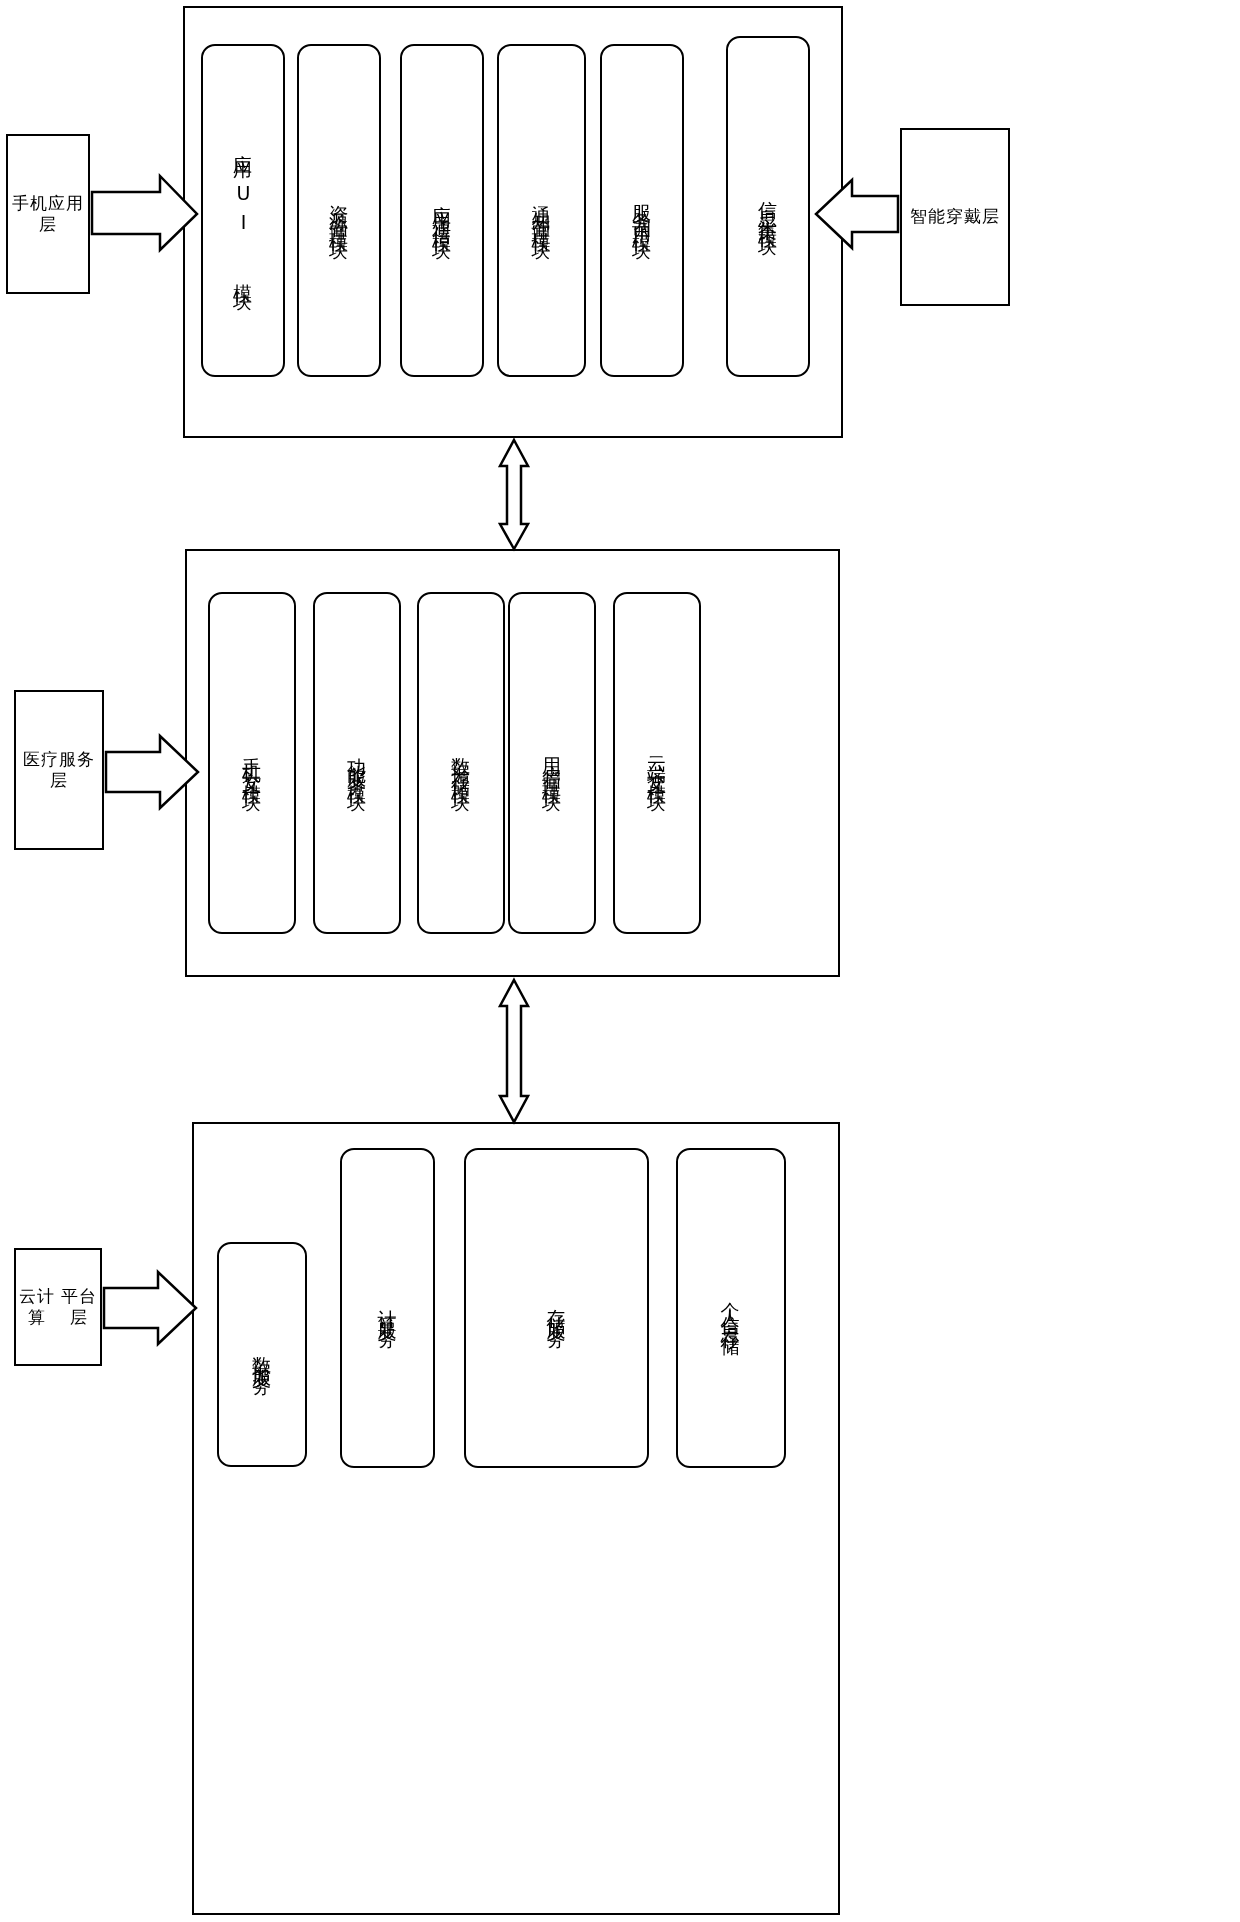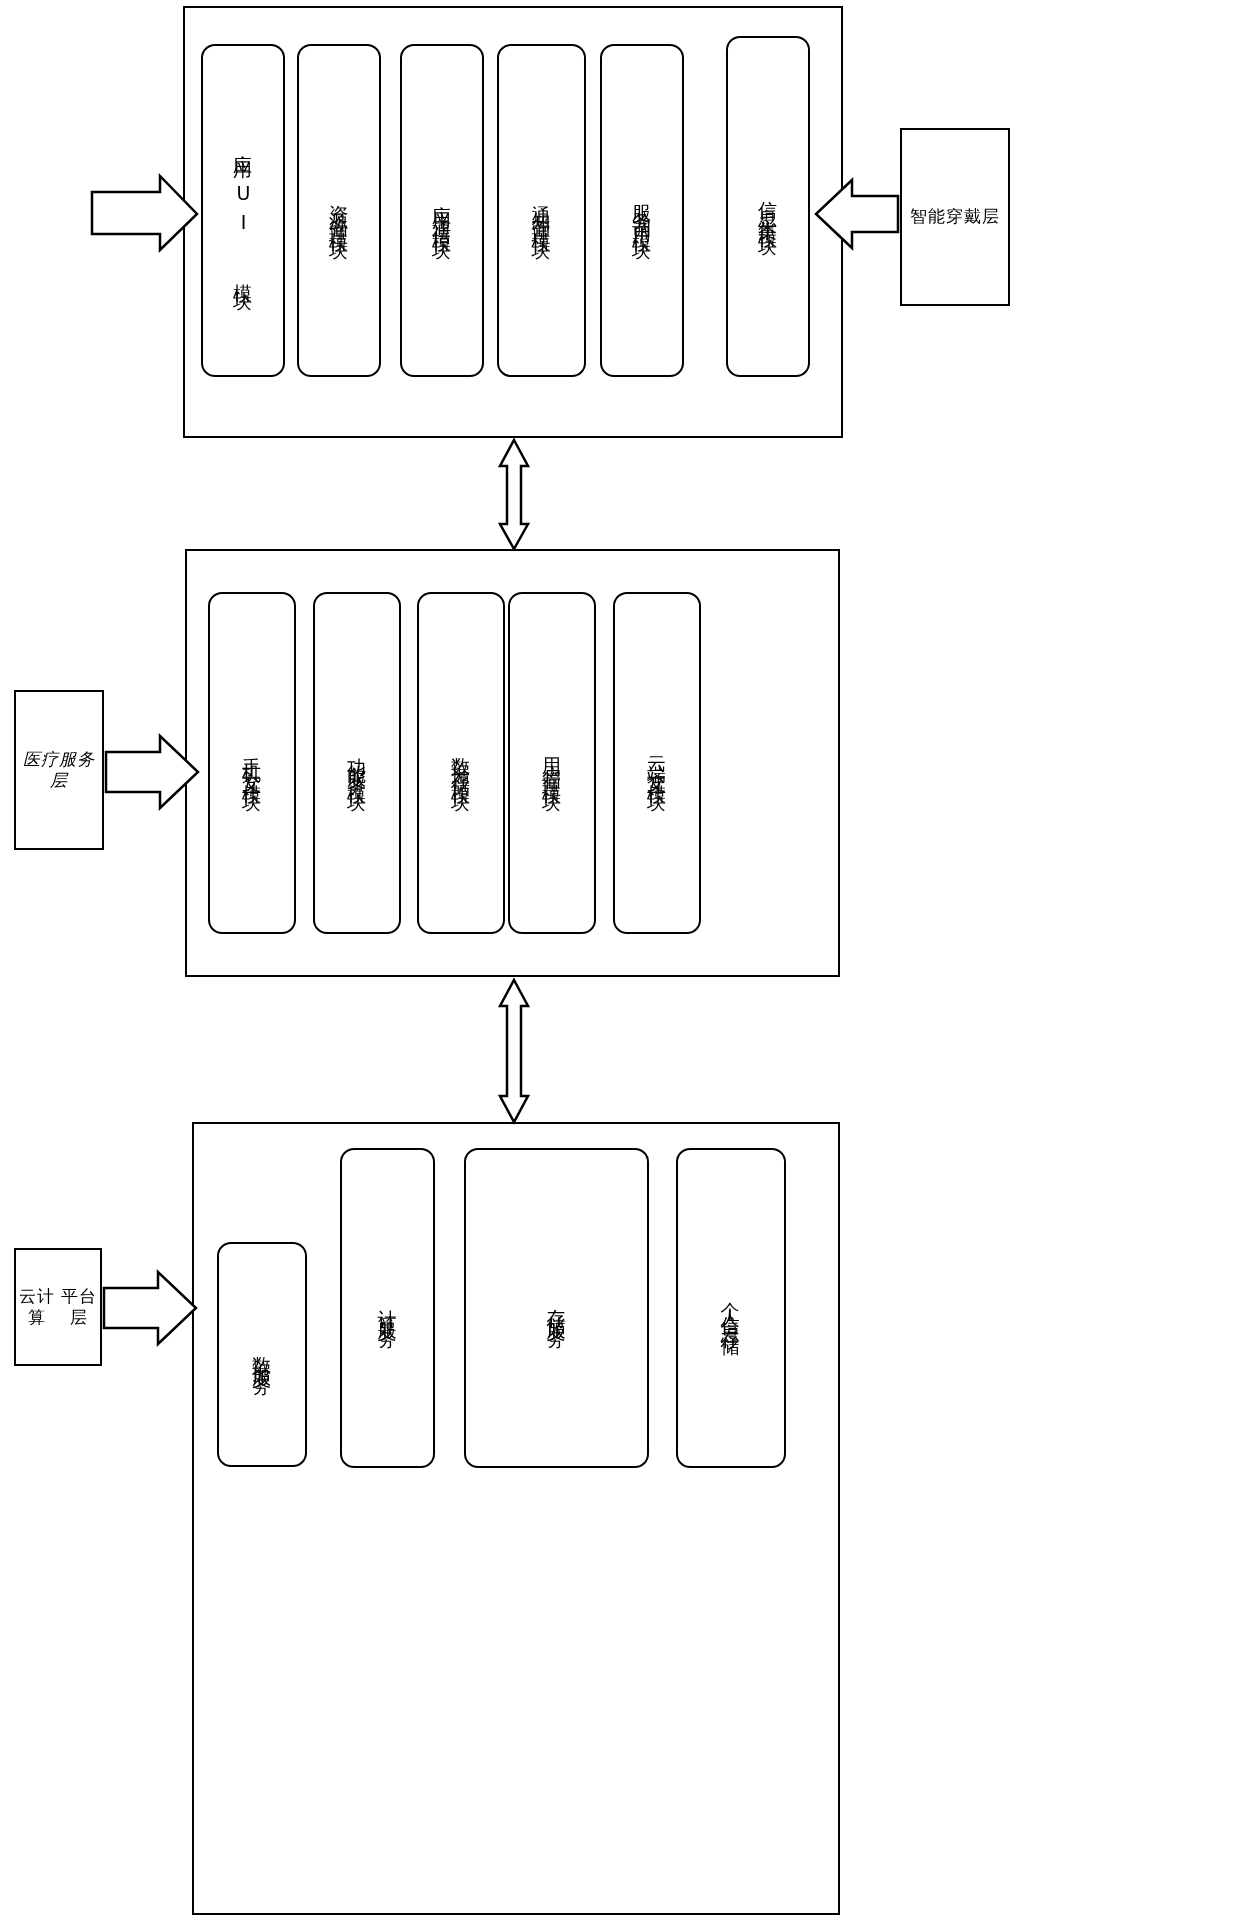--- a/index.html
+++ b/index.html
@@ -63,20 +63,23 @@
   </div>
 
   <div class="module" style="left:600px;top:44px;width:84px;height:333px;">
     <span class="vtxt">服务调用模块</span>
   </div>
 
   <div class="module" style="left:726px;top:36px;width:84px;height:341px;">
     <span class="vtxt">信息采集模块</span>
   </div>
 
+  <div class="side-box" style="left:6px;top:134px;width:84px;height:160px;">
+    <span class="lbl">手机应用层</span>
+  </div>
 
   <div class="side-box" style="left:900px;top:128px;width:110px;height:178px;">
     <span class="lbl">智能穿戴层</span>
   </div>
 
   <div class="layer-box" style="left:185px;top:549px;width:655px;height:428px;"></div>
 
   <div class="module" style="left:208px;top:592px;width:88px;height:342px;">
     <span class="vtxt">手机交互模块</span>
   </div>
@@ -90,21 +93,21 @@
   </div>
 
   <div class="module" style="left:508px;top:592px;width:88px;height:342px;">
     <span class="vtxt">用户管理模块</span>
   </div>
 
   <div class="module" style="left:613px;top:592px;width:88px;height:342px;">
     <span class="vtxt">云端交互模块</span>
   </div>
 
-  <div class="side-box" style="left:14px;top:690px;width:90px;height:160px;font-style:italic;">
+  <div class="side-box" style="left:14px;top:690px;width:90px;height:160px;">
     <span class="lbl">医疗服务层</span>
   </div>
 
   <div class="layer-box" style="left:192px;top:1122px;width:648px;height:793px;"></div>
 
   <div class="module" style="left:217px;top:1242px;width:90px;height:225px;">
     <span class="vtxt">数据服务</span>
   </div>
 
   <div class="module" style="left:340px;top:1148px;width:95px;height:320px;">

